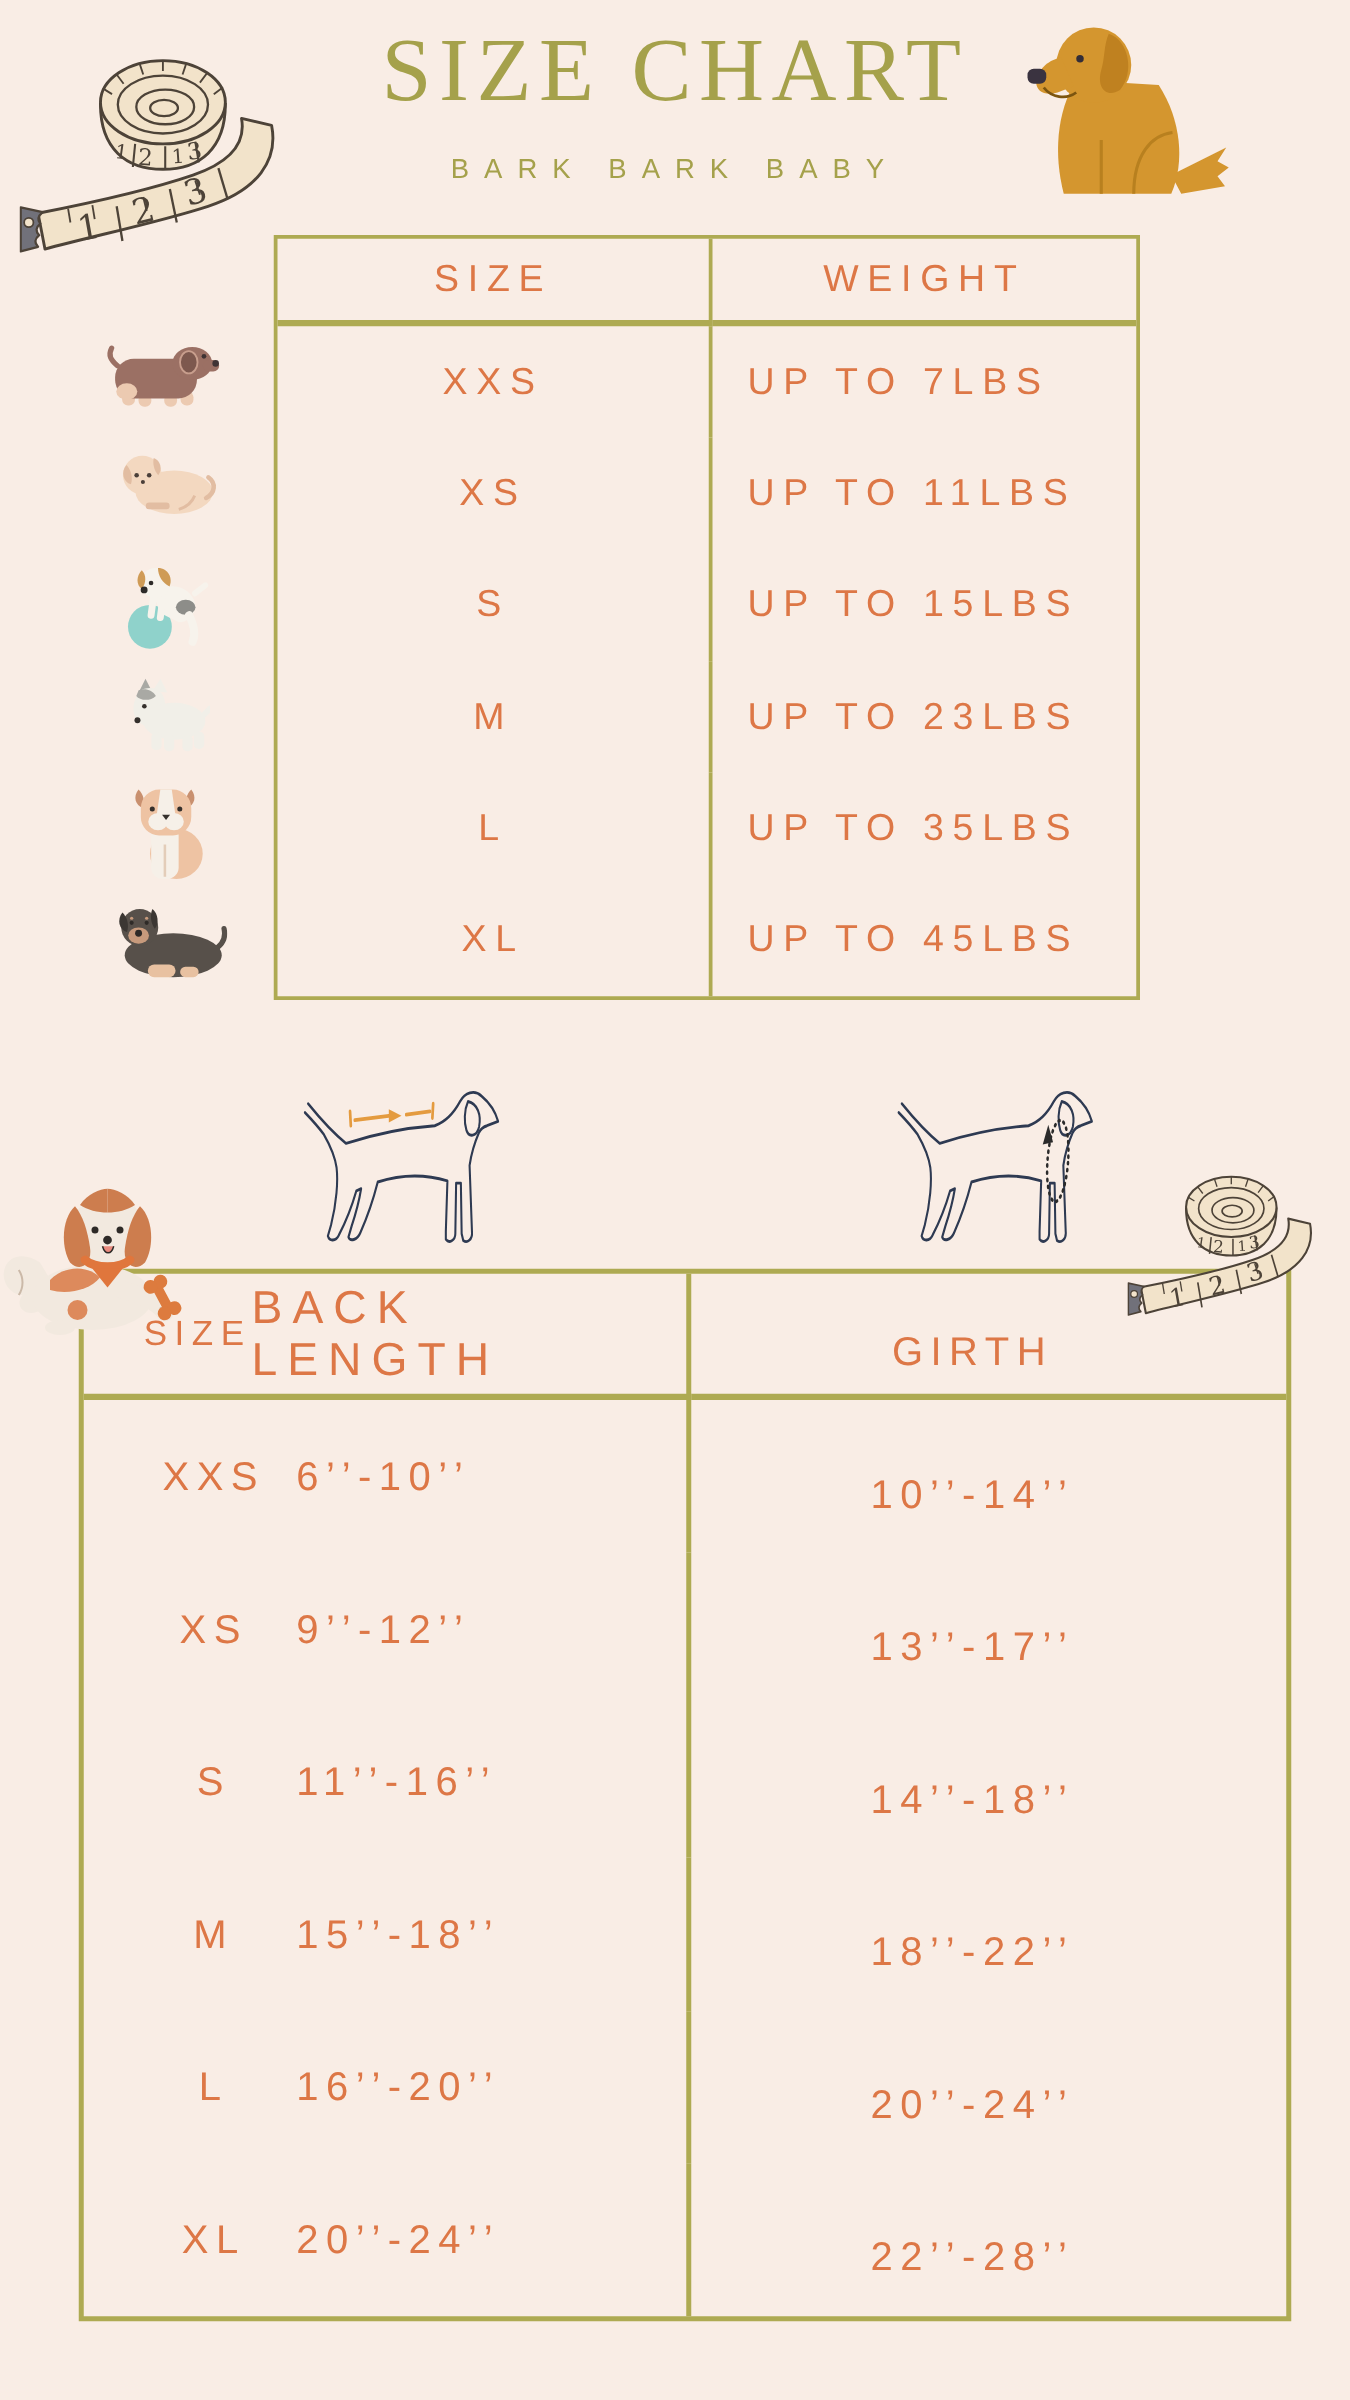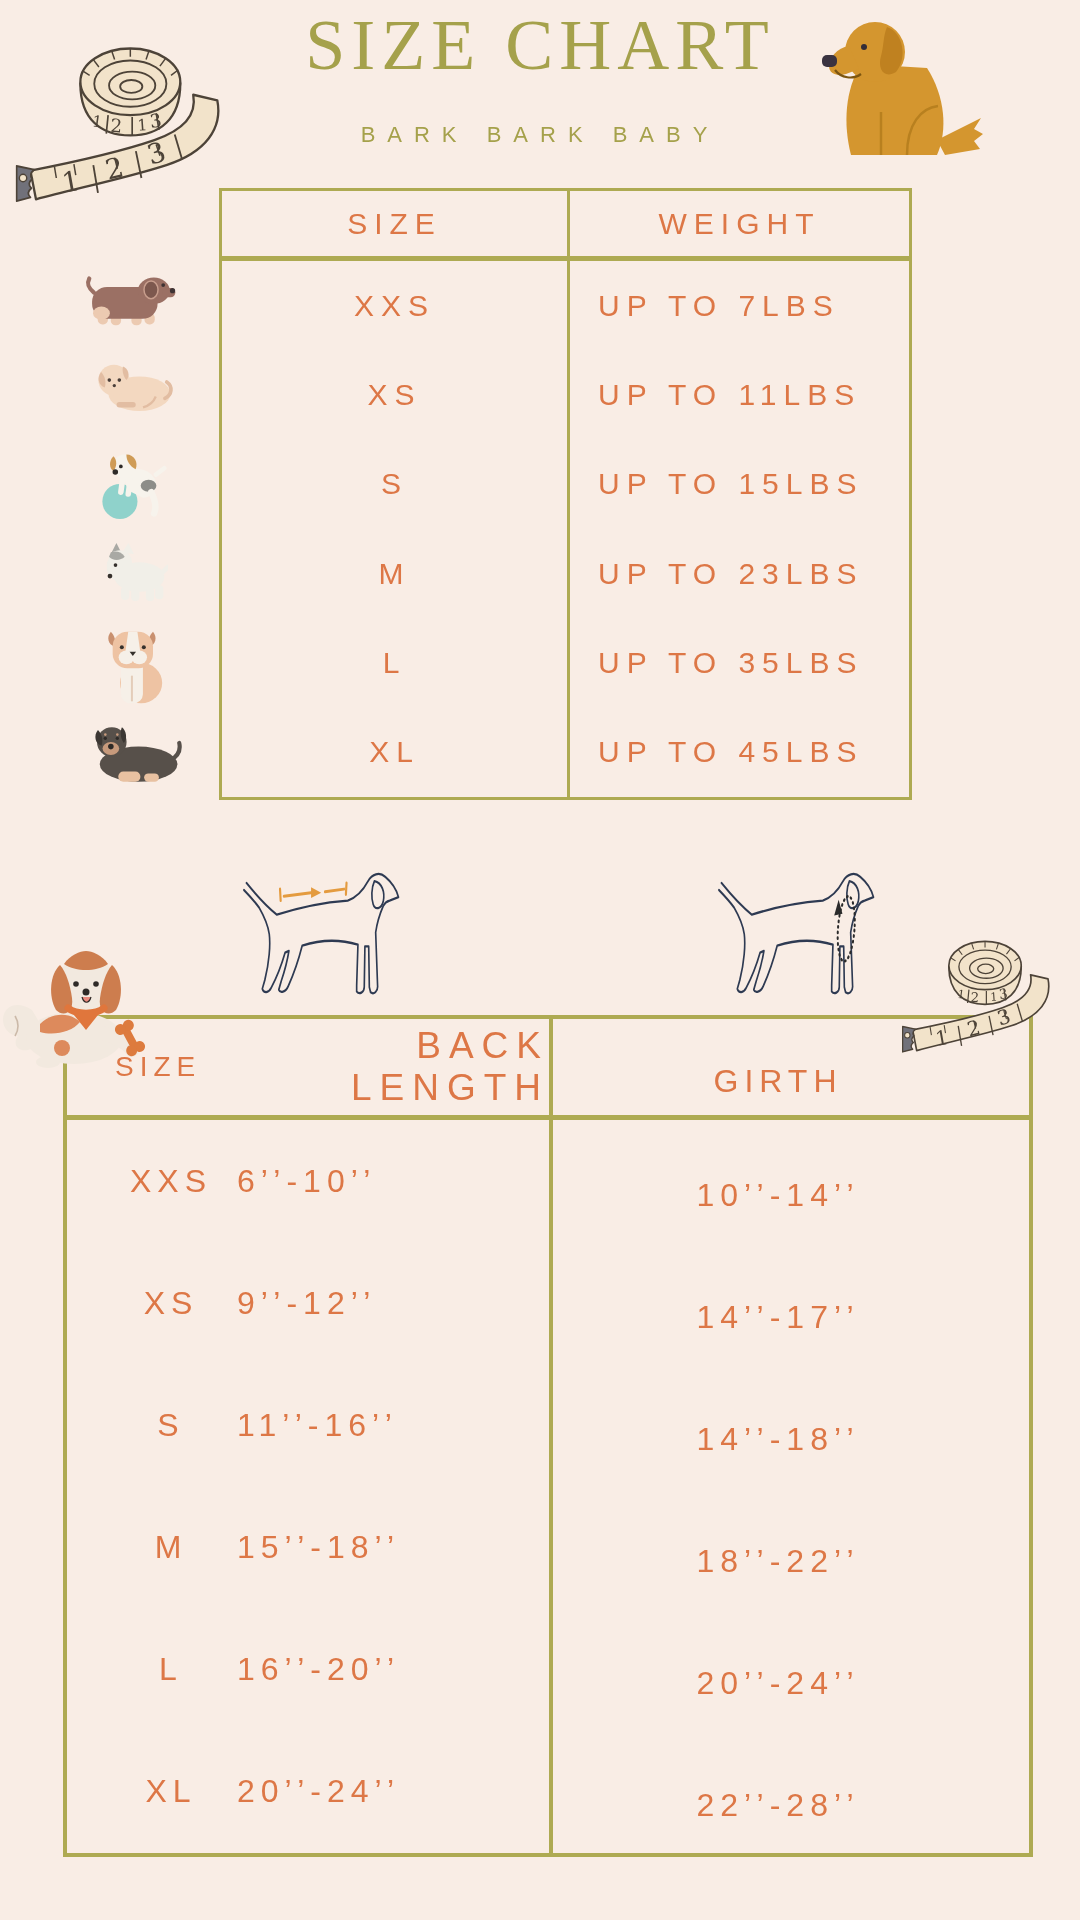--- a/index.html
+++ b/index.html
@@ -4,21 +4,21 @@
 <style>
   * { margin:0; padding:0; box-sizing:border-box; }
   html,body { width:1080px; height:1920px; }
   body {
     position:relative; overflow:hidden;
     background:#f9ede5;
     font-family:"Liberation Sans", sans-serif;
   }
   .abs { position:absolute; }
   .title {
-    left:0; right:0; top:4px; text-align:center;
+    left:0; right:0; top:15px; text-align:center;
     font-family:"Liberation Serif", serif;
     font-size:72px; letter-spacing:6px; color:#a5a14b; font-weight:400;
   }
   .subtitle {
     left:0; right:0; top:122px; text-align:center;
     font-size:22px; letter-spacing:12px; color:#a5a14b;
   }
   .tbl {
     display:grid; color:#dd7746; border:3px solid #aeaa52;
     background:transparent;
@@ -32,21 +32,21 @@
   .t2 {
     left:63px; top:1015px; width:970px; height:842px;
     border-width:4px;
     grid-template-columns:486px 1fr;
     grid-template-rows:101px repeat(6, 1fr);
     font-size:32px; letter-spacing:6px;
   }
   .cell { display:flex; align-items:center; justify-content:center; }
   .c-r { border-right:3px solid #aeaa52; }
   .t2 .c-r { border-right-width:4px; }
-  .hcell { border-bottom:5px solid #aeaa52;text-align:right; }
+  .hcell { border-bottom:5px solid #aeaa52; }
   .wcell { justify-content:flex-start; padding-left:28px; }
   .h-left { justify-content:flex-start; }
   .h-left .sz-h { font-size:28px; margin-left:48px; }
   .h-left .bl-h { font-size:37px; letter-spacing:8px; }
   .szcell { justify-content:flex-start; }
   .szcell .sz { width:132px; margin-left:38px; text-align:center; }
   .szcell .bl { flex:1; text-align:left; padding-right:32px; }
   .gcell { padding-right:26px;margin-top:28px; }
   .z-top { z-index:6; }
   svg text { font-family:"DejaVu Serif", serif; }
@@ -261,21 +261,21 @@
   <div class="cell c-r szcell">
     <span class="sz">XXS</span>
     <span class="bl">6’’-10’’</span>
   </div>
   <div class="cell gcell">10’’-14’’</div>
 
   <div class="cell c-r szcell">
     <span class="sz">XS</span>
     <span class="bl">9’’-12’’</span>
   </div>
-  <div class="cell gcell">14’’-17’’</div>
+  <div class="cell gcell">13’’-17’’</div>
 
   <div class="cell c-r szcell">
     <span class="sz">S</span>
     <span class="bl">11’’-16’’</span>
   </div>
   <div class="cell gcell">14’’-18’’</div>
 
   <div class="cell c-r szcell">
     <span class="sz">M</span>
     <span class="bl">15’’-18’’</span>

